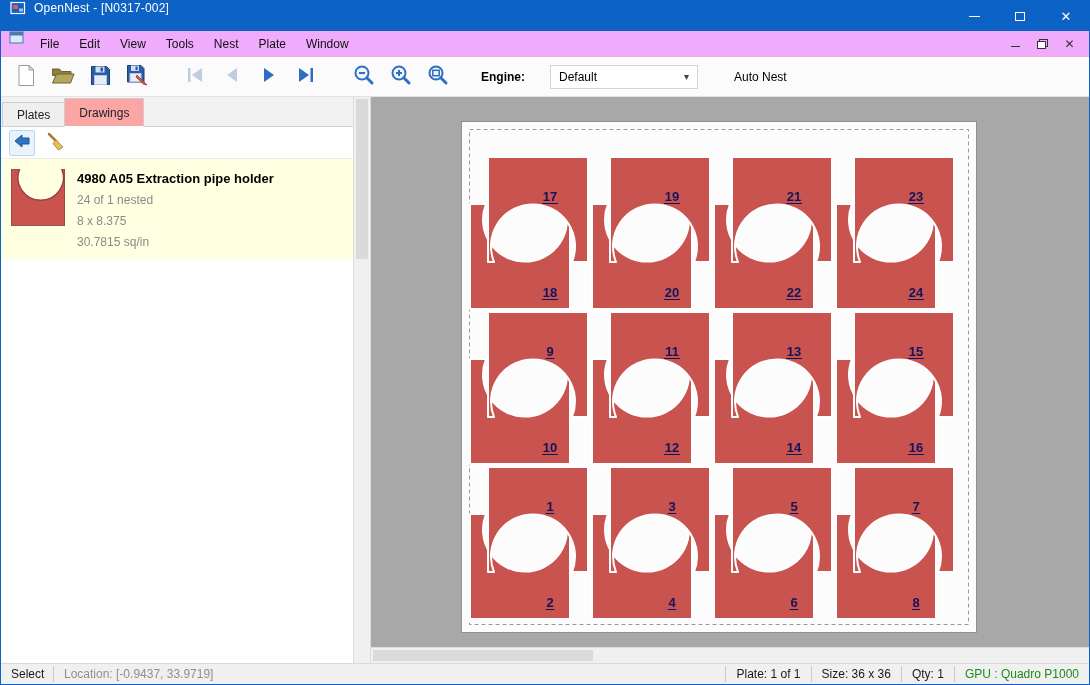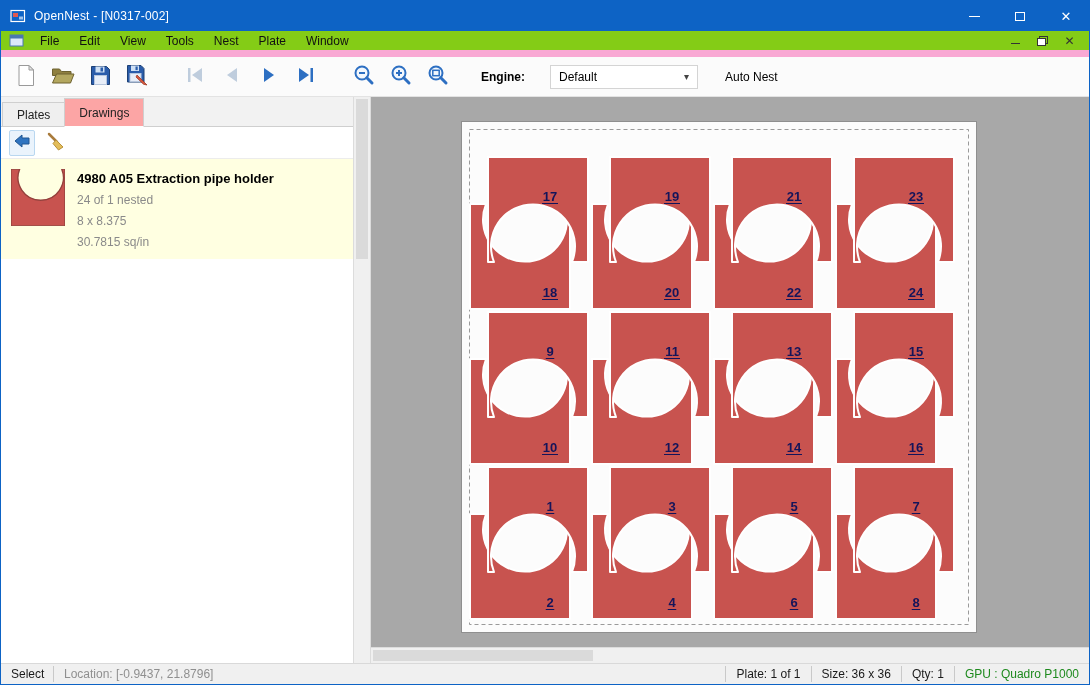--- a/index.html
+++ b/index.html
@@ -8,50 +8,50 @@
     --gpu-green:#1e8a1e;
     --sel-yellow:#ffffe1;
     --canvas-gray:#a8a8a8;
     --num-navy:#14145a;
   }
   *{box-sizing:border-box;margin:0;padding:0;font-family:"Liberation Sans",sans-serif}
   html,body{width:1090px;height:685px;overflow:hidden;background:#fff}
   .window{width:1090px;height:685px;display:flex;flex-direction:column;border:1px solid var(--accent);background:#fff}
 
   
-  .titlebar{height:30px;flex:0 0 auto;background:var(--accent);color:#fff;display:flex;align-items:center}
+  .titlebar{height:30px;flex:0 0 auto;background:var(--accent);color:#fff;display:flex;align-items:flex-start}
   .titlebar .app-icon{margin:0 8px 0 9px;display:flex}
   .title-text{font-size:12px;letter-spacing:.2px}
   .win-controls{margin-left:auto;display:flex;height:100%}
   .win-btn{width:46px;height:100%;display:flex;align-items:center;justify-content:center;cursor:default}
   .glyph-min{display:block;width:11px;height:1px;background:#fff}
   .glyph-max{display:block;width:10px;height:9px;border:1px solid #fff}
   .glyph-close{font-size:13px;line-height:1;color:#fff}
 
   
-  .menubar{height:26px;flex:0 0 auto;background:#84cc16;display:flex;align-items:center;font-size:12px;color:#111;border-bottom:7px solid #f9a8d4}
+  .menubar{height:26px;flex:0 0 auto;background:#f0abfc;display:flex;font-size:12px;color:#111;border-bottom:1px solid #f9a8d4}
   .mdi-child-icon{margin:0 6px 0 8px;display:flex}
   .menu-item{padding:0 10px;height:100%;display:flex;align-items:center;cursor:default}
   .mdi-controls{margin-left:auto;display:flex;align-items:center;height:100%;padding-right:6px}
   .mdi-btn{width:27px;height:100%;display:flex;align-items:center;justify-content:center;color:#333}
   .mdi-min{display:block;width:9px;height:1px;background:#333;margin-top:6px}
   .mdi-restore{position:relative;display:block;width:11px;height:10px}
   .mdi-restore::before{content:"";position:absolute;top:0;right:0;width:7px;height:6px;border:1px solid #333}
   .mdi-restore::after{content:"";position:absolute;bottom:0;left:0;width:7px;height:6px;border:1px solid #333;background:#fff}
   .mdi-close{font-size:12px;line-height:1}
 
   
   .toolbar{height:40px;flex:0 0 auto;background:#fbfbfb;border-bottom:1px solid #e3e3e3;display:flex;align-items:center;padding-left:10px;font-size:12px}
   .tb-group{display:flex;align-items:center;gap:7px;margin-right:28px}
   .tb-btn{width:30px;height:30px;display:flex;align-items:center;justify-content:center;border-radius:3px;cursor:default}
   .tb-btn.disabled{opacity:.55}
   .engine-label{font-weight:bold;margin-right:25px}
   .engine-select{width:148px;height:24px;background:#fff;border:1px solid #d4d4d4;display:flex;align-items:center;justify-content:space-between;padding:0 8px;cursor:default}
   .engine-caret{font-size:10px;color:#444}
-  .auto-nest{margin-left:27px;cursor:default}
+  .auto-nest{margin-left:36px;cursor:default}
 
   
   .content{flex:1 1 auto;display:flex;min-height:0}
 
   
   .sidebar{width:352px;flex:0 0 auto;background:#fff;display:flex;flex-direction:column;min-height:0}
   .tab-strip{height:30px;flex:0 0 auto;background:#f2f2f2;border-bottom:1px solid #cfcfcf;display:flex;align-items:flex-end;padding-left:1px}
   .tab{height:24px;padding:0 14px;display:flex;align-items:center;background:#efefef;border:1px solid #cfcfcf;border-bottom:none;font-size:12px;color:#222;cursor:default;margin-right:-1px}
   .tab.active{height:29px;background:#fca5a5;margin-bottom:-1px;border-bottom:1px solid #fff;z-index:2;position:relative}
   .panel-toolbar{height:32px;flex:0 0 auto;display:flex;align-items:center;gap:8px;padding:0 8px;border-bottom:1px solid #ececec}
@@ -406,21 +406,21 @@
       </div>
       <div class="hscroll">
         <div class="thumb"></div>
       </div>
     </div>
   </div>
 
   <div class="statusbar">
     <div class="status-cell status-mode">Select</div>
     <div class="status-sep"></div>
-    <div class="status-cell status-location">Location: [-0.9437, 21.8796]</div>
+    <div class="status-cell status-location">Location: [-0.9437, 33.9719]</div>
     <div class="status-right">
       <div class="status-sep"></div>
       <div class="status-cell">Plate: 1 of 1</div>
       <div class="status-sep"></div>
       <div class="status-cell">Size: 36 x 36</div>
       <div class="status-sep"></div>
       <div class="status-cell">Qty: 1</div>
       <div class="status-sep"></div>
       <div class="status-cell status-gpu">GPU : Quadro P1000</div>
     </div>

